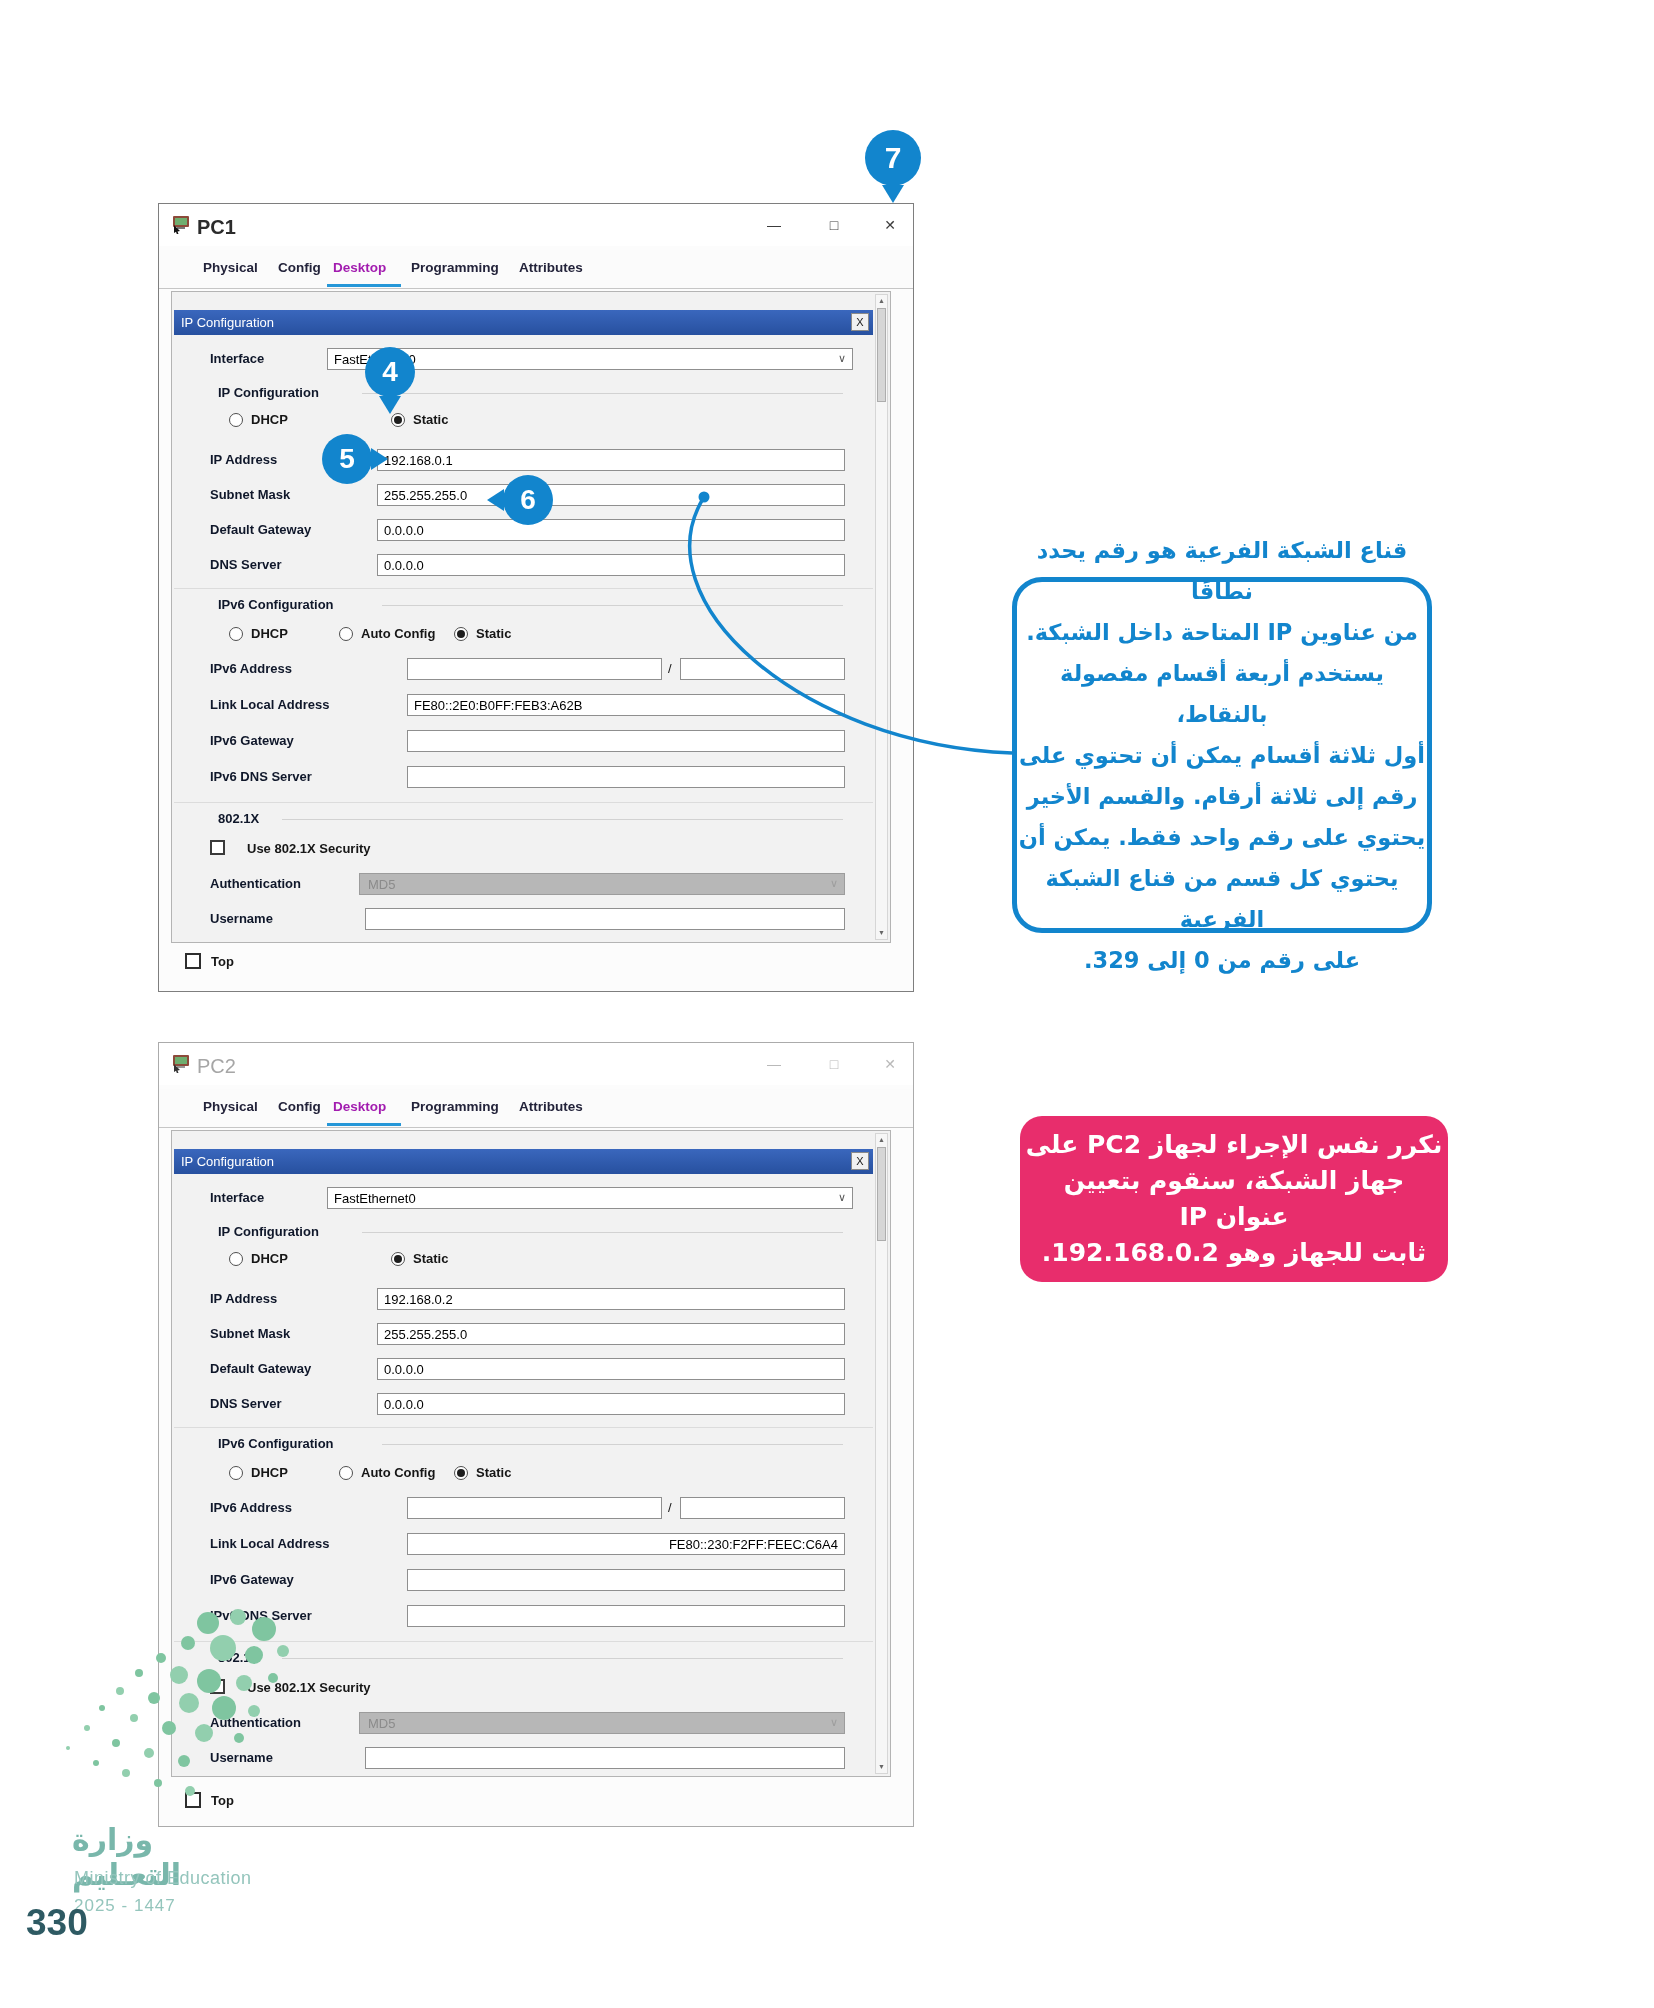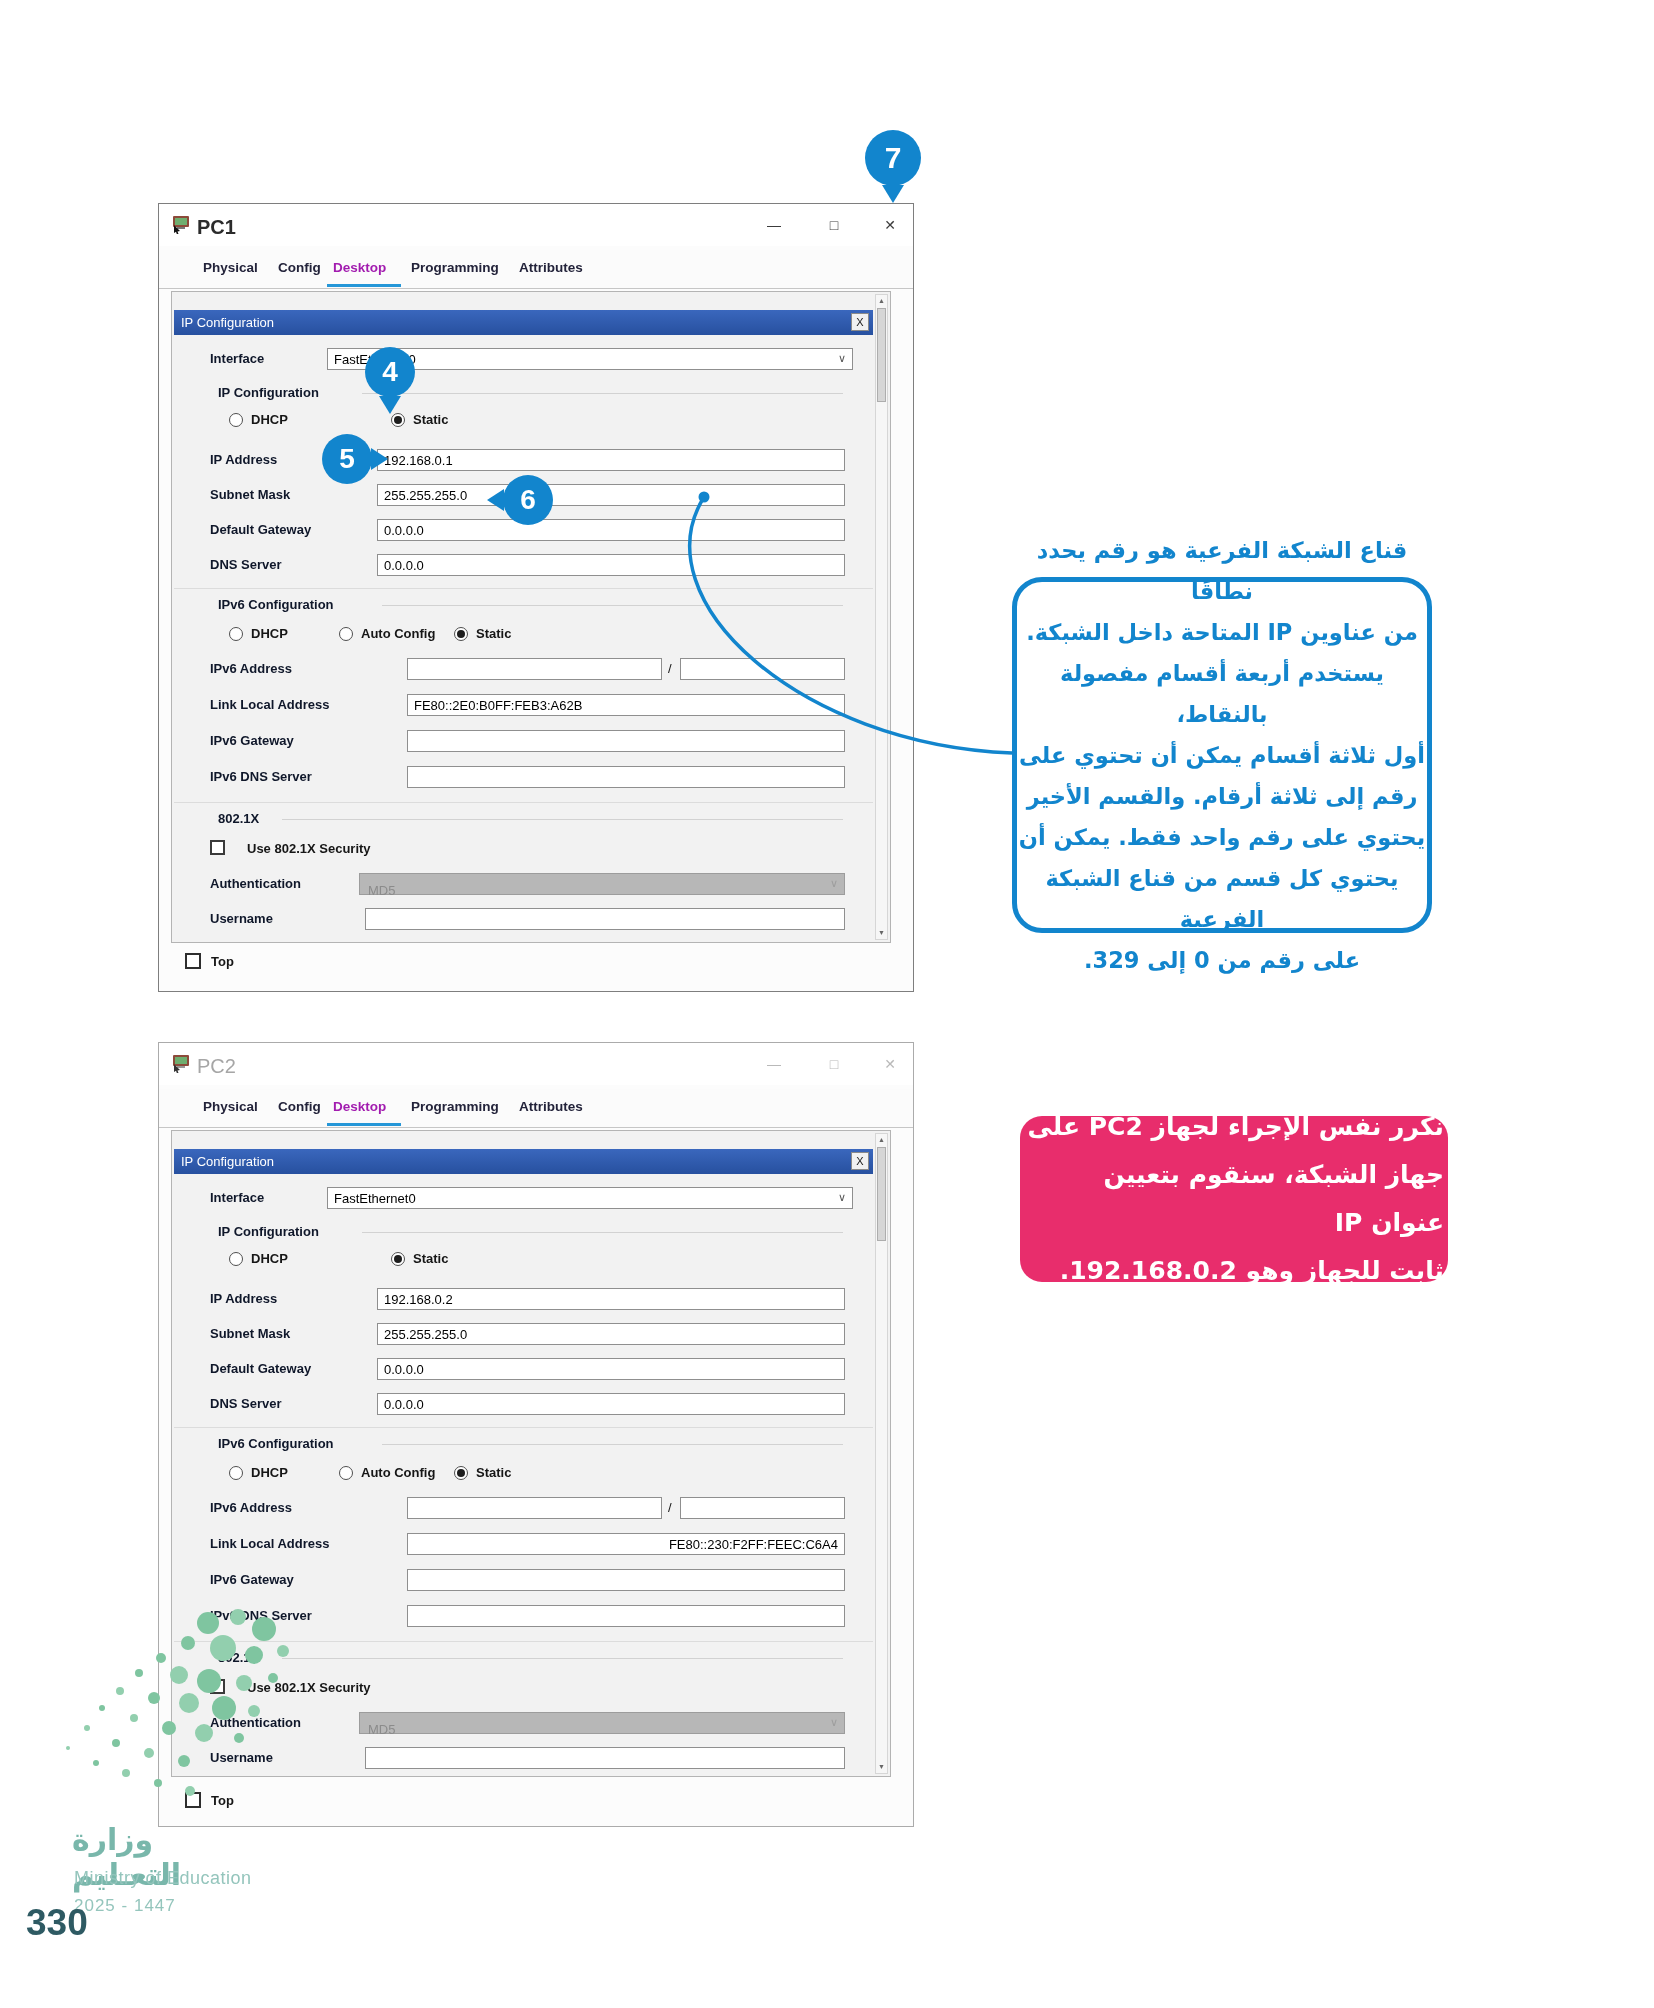--- a/index.html
+++ b/index.html
@@ -29,21 +29,21 @@
     font-size:11px;line-height:16px;text-align:center;color:#222;box-sizing:border-box;}
   .prow{position:absolute;left:0;right:17px;height:24px;}
   .lbl{position:absolute;left:38px;top:3px;font-size:13px;font-weight:700;color:#0f172a;white-space:nowrap;}
   .lbl.grp{left:46px;}
   .field{position:absolute;left:205px;right:28px;height:22px;background:#fff;border:1px solid #8f8f8f;
     font-size:13px;padding:3px 6px;color:#000;box-sizing:border-box;white-space:nowrap;overflow:hidden;}
   .combo{position:absolute;left:155px;right:20px;height:22px;background:#fff;border:1px solid #8f8f8f;
     font-size:13px;padding:3px 6px;color:#000;box-sizing:border-box;}
   .combo .arrow{position:absolute;right:6px;top:3px;font-size:11px;color:#555;}
   .dcombo{position:absolute;left:187px;right:28px;height:22px;background:#b7b7b7;border:1px solid #9c9c9c;
-    font-size:13px;padding:9px 8px;color:#8b8b8b;box-sizing:border-box;}
+    font-size:13px;padding:3px 8px;color:#8b8b8b;box-sizing:border-box;}
   .dcombo .arrow{position:absolute;right:6px;top:3px;font-size:11px;color:#9d9d9d;}
   .radio{position:absolute;top:4px;width:14px;height:14px;border:1px solid #4f4f4f;border-radius:50%;background:#fff;box-sizing:border-box;}
   .radio.on::after{content:"";position:absolute;inset:2px;border-radius:50%;background:#1d1d1d;}
   .rlbl{position:absolute;top:3px;font-size:13px;font-weight:700;color:#161616;}
   .chkbox{position:absolute;left:38px;top:2px;width:15px;height:15px;border:2px solid #3a3a3a;background:#fff;box-sizing:border-box;}
   .chklbl{position:absolute;left:62px;top:3px;font-size:13px;font-weight:700;color:#161616;margin-left:13px;}
   .sep{position:absolute;left:2px;right:17px;height:1px;background:#dcdcdc;}
   .gline{position:absolute;top:11px;height:1px;background:#d2d2d2;}
   .v6field{position:absolute;left:235px;width:255px;height:22px;background:#fff;border:1px solid #8f8f8f;box-sizing:border-box;}
   .v6slash{position:absolute;left:496px;top:3px;font-size:13px;color:#111;}
@@ -65,22 +65,22 @@
   .badge.t-left::after{left:-16px;top:50%;transform:translateY(-50%);border-right:17px solid #1285cd;border-left:0;}
   .badge.big{width:56px;height:56px;font-size:30px;}
   
   .note{position:absolute;left:1012px;top:577px;width:420px;height:356px;background:#fff;
     border:5px solid #1285cd;border-radius:30px;box-sizing:border-box;z-index:3;
     display:flex;align-items:center;justify-content:center;}
   .note p{margin:0;white-space:pre-line;direction:rtl;text-align:center;color:#1285cd;
     font-family:"DejaVu Sans",sans-serif;font-weight:700;font-size:22.5px;line-height:41px;}
   .pink{position:absolute;left:1020px;top:1116px;width:428px;height:166px;background:#e82d6c;border-radius:22px;
     z-index:3;display:flex;align-items:center;justify-content:center;}
-  .pink p{margin:4px;white-space:pre-line;direction:rtl;color:#fff;
-    font-family:"DejaVu Sans",sans-serif;font-weight:700;font-size:25px;line-height:48px;}
+  .pink p{margin:4px;white-space:pre-line;direction:rtl;text-align:center;color:#fff;
+    font-family:"DejaVu Sans",sans-serif;font-weight:700;font-size:25px;line-height:36px;}
   .overlay{position:absolute;left:0;top:0;width:1654px;height:2008px;z-index:2;pointer-events:none;}
   .dots{position:absolute;left:40px;top:1605px;z-index:5;pointer-events:none;}
   
   .logo-ar{position:absolute;left:72px;top:1822px;width:185px;font-family:"DejaVu Sans",sans-serif;
     direction:rtl;text-align:left;font-size:30px;font-weight:700;color:#79b7ab;z-index:5;}
   .logo-en{position:absolute;left:74px;top:1868px;font-size:18px;color:#94c5bc;letter-spacing:.5px;z-index:5;}
   .logo-yr{position:absolute;left:74px;top:1896px;font-size:17px;color:#94c5bc;letter-spacing:1px;z-index:5;}
   .pageno{position:absolute;left:26px;top:1902px;font-size:37px;font-weight:700;color:#2e5a63;z-index:5;}
 </style>
 </head>

